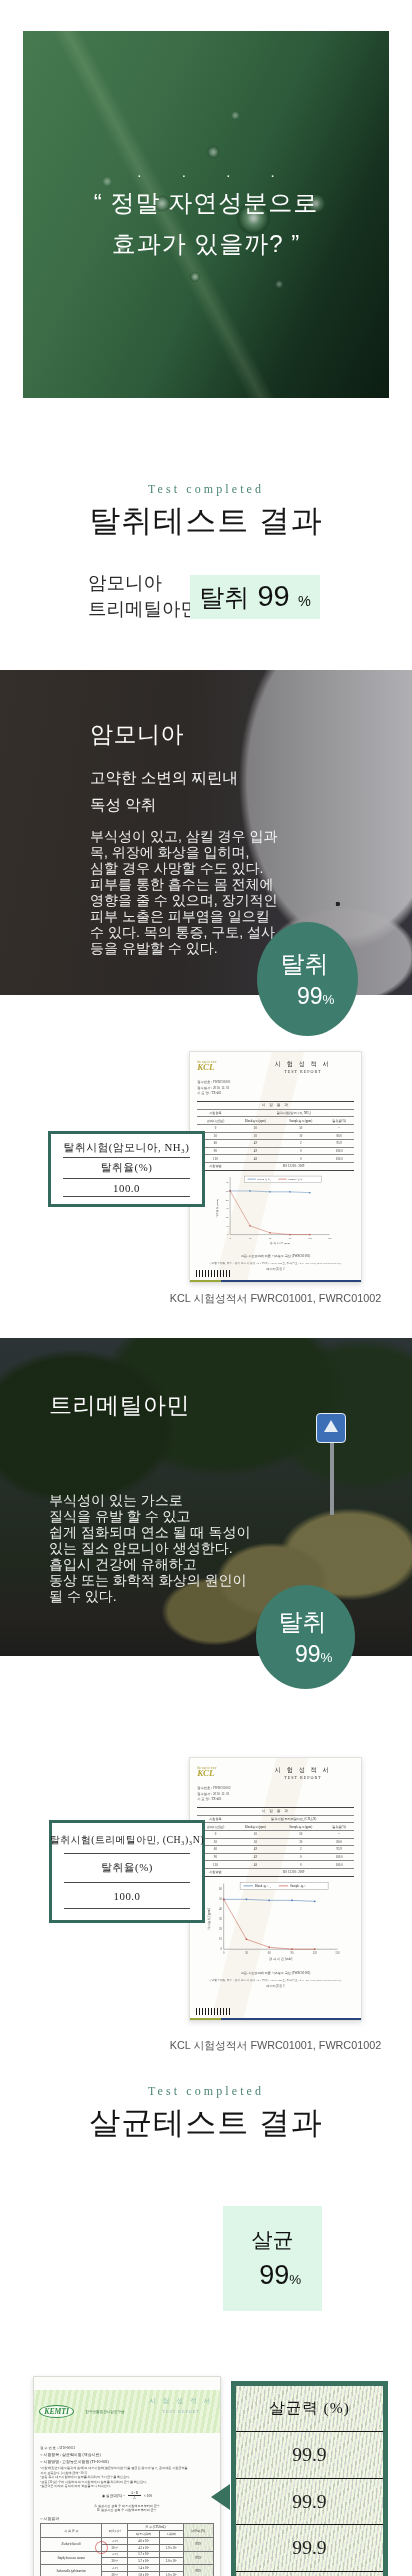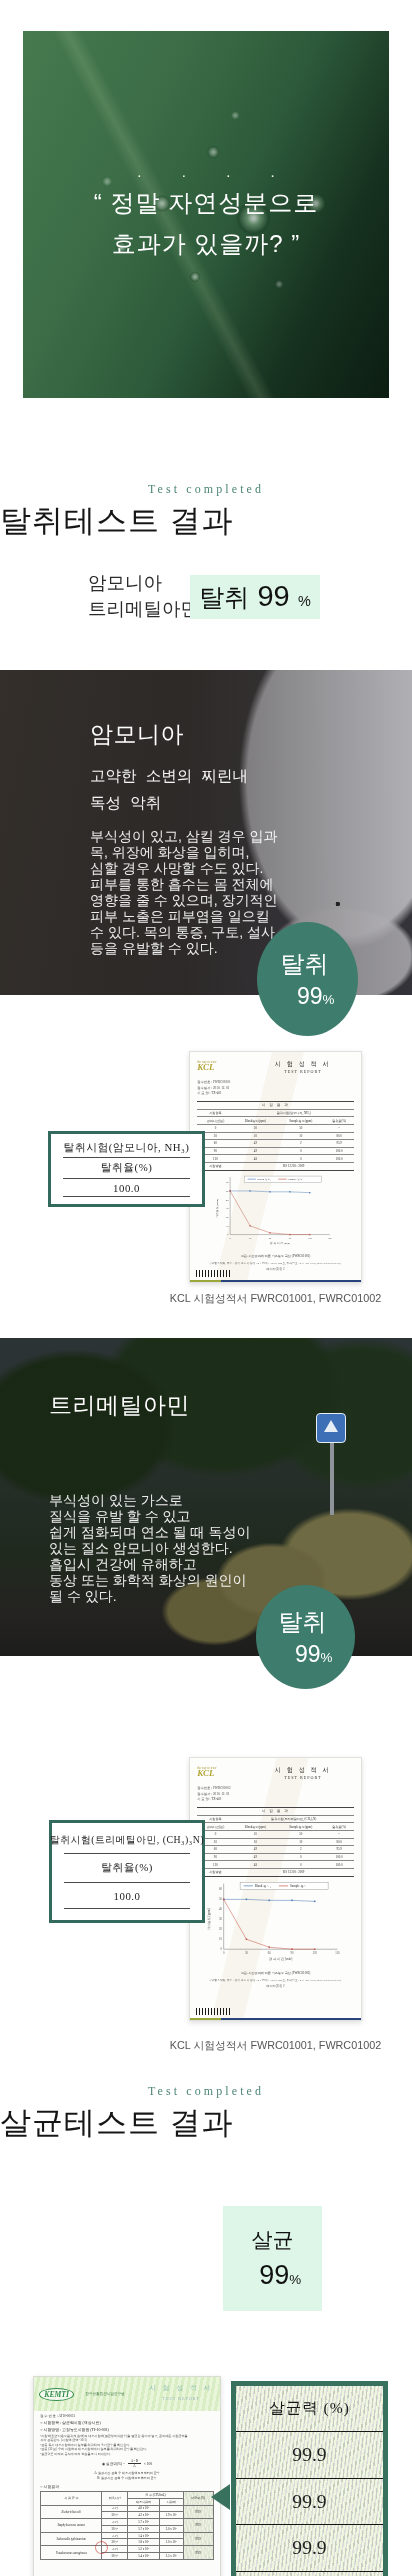--- a/index.html
+++ b/index.html
@@ -23,21 +23,21 @@
       linear-gradient(62deg, transparent 40%, rgba(215,235,185,.14) 42.5%, transparent 45%),
       linear-gradient(116deg, #477a4f 0%, #3b6c46 32%, #2d5a3a 55%, #16311f 78%, #0c1d12 100%);}
   .hero-txt{left:23px;width:366px;text-align:center;color:#fff;font-weight:300;letter-spacing:1px;}
   #hero-dots{top:166px;font-size:15.5px;letter-spacing:17.5px;text-indent:17.5px;opacity:.95;}
   #hero-q1{top:187px;font-size:24px;}
   #hero-q2{top:228px;font-size:24px;}
 
   
   .eyebrow{left:0;width:412px;text-align:center;font-family:"Liberation Serif",serif;
            color:#4c8576;font-size:12px;letter-spacing:3.1px;}
-  .big-title{left:0;width:412px;color:#161616;font-size:31px;font-weight:400;letter-spacing:1px;}
+  .big-title{left:0;width:412px;text-align:center;color:#161616;font-size:31px;font-weight:400;letter-spacing:1px;}
   #eyebrow1{top:482px;} #title1{top:500px;}
   #eyebrow2{top:2084px;} #title2{top:2102px;}
   #sub2{top:2157px;left:0;width:412px;text-align:center;color:#3a3a3a;font-size:11.3px;font-weight:300;}
 
   
   #sum1-labels{left:88px;top:570px;color:#2b2b2b;font-size:18.5px;font-weight:300;line-height:26px;}
   .mint{background:#ddf6e8;color:#111;}
   #mint1{left:190px;top:575px;width:130px;height:44px;display:flex;align-items:baseline;justify-content:center;gap:8.2px;padding-top:5.2px;}
   #mint1 .m-label{font-size:25px;font-weight:400;}
   #mint1 .m-value{font-size:29px;}
@@ -69,21 +69,21 @@
       linear-gradient(180deg, #49565b 0%, #3d4c42 45%, #34422f 70%, #3b3835 86%, #2f2d2b 100%);}
 
   
   #sign{left:316px;top:1413px;width:30px;height:30px;background:#3c6fb5;border-radius:4.1px;border:1.5px solid #e8eef5;}
   #sign:after{content:"";position:absolute;left:6.7px;top:6.2px;width:0;height:0;
     border-left:7.2px solid transparent;border-right:7.2px solid transparent;border-bottom:12.4px solid #e8eef5;}
   #sign-pole{left:330px;top:1443px;width:3.6px;height:72px;background:#8e9499;}
 
   
   .d-title{color:#fff;font-weight:300;font-size:23px;letter-spacing:0.5px;}
-  .d-sub{color:rgba(255,255,255,.96);font-weight:300;font-size:15.5px;line-height:27px;font-family:Liberation Mono, monospace;}
+  .d-sub{color:rgba(255,255,255,.96);font-weight:300;font-size:15.5px;line-height:27px;}
   .d-body{color:rgba(255,255,255,.92);font-weight:300;font-size:14px;line-height:16px;}
   #amm-title{left:90px;top:719px;} #amm-sub{left:90px;top:764px;} #amm-body{left:90px;top:828px;}
   #tma-title{left:49px;top:1390px;} #tma-sub{left:49px;top:1431px;} #tma-body{left:49px;top:1492px;}
 
   
   .badge{background:#3e7d6d;border-radius:50%;color:#fff;display:flex;flex-direction:column;
          justify-content:center;align-items:center;gap:3.1px;font-weight:300;}
   .badge .bl{font-size:24px;transform:translateX(-3.1px);}
   .badge .bv{font-size:23px;transform:translateX(8.2px);}
   .badge .pct{font-size:13.4px;}
@@ -126,21 +126,21 @@
   .tbox .tl{font-size:10.8px;letter-spacing:0.5px;white-space:nowrap;}
   .tbox .trule{width:88%;border-top:1px solid #4a4a4a;}
   #tbox2 .tl1{font-size:9.8px;}
   .cert-caption{left:68px;width:415px;text-align:center;color:#555;font-size:10.8px;font-weight:300;}
   #cap1{top:1292px;left:0px;width:551px;} #cap2{top:2039px;left:0px;width:551px;}
 
   
   #kemti-page{left:33px;top:2376px;width:188px;height:246px;background:#fcfdfa;
       border:0.5px solid #d9dcd2;box-shadow:0 1.5px 5.2px rgba(0,0,0,.14);overflow:hidden;
       font-family:"Liberation Serif",serif;color:#333;padding:0 6.2px;}
-  .kband{position:relative;margin:0 -6.2px;height:34px;
+  .kband{position:relative;margin:13px -6.2px;height:43px;
       background:repeating-linear-gradient(100deg,#eaf6da 0 3.1px,#d8edc4 3.1px 6.2px);
       display:flex;align-items:center;gap:11px;padding:0 5.2px;}
   .kemti-logo{font-size:7.7px;font-weight:bold;font-style:italic;color:#2e8b46;
       border:1px solid #2e8b46;border-radius:50% ;padding:1px 4.1px;background:rgba(255,255,255,.7);}
   .kemti-org{font-size:3.6px;color:#2e6b3c;}
   .kwm{position:absolute;right:7.2px;top:6.2px;text-align:center;color:#7fb6ad;opacity:.85;}
   .kwm-t{font-size:6.7px;letter-spacing:2.6px;}
   .kwm-s{font-size:4.1px;letter-spacing:1px;color:#8aa7c0;}
   .kreceipt{font-size:3.3px;margin-top:2.6px;}
   .kitem{font-size:3.9px;margin-top:2.1px;color:#222;}

